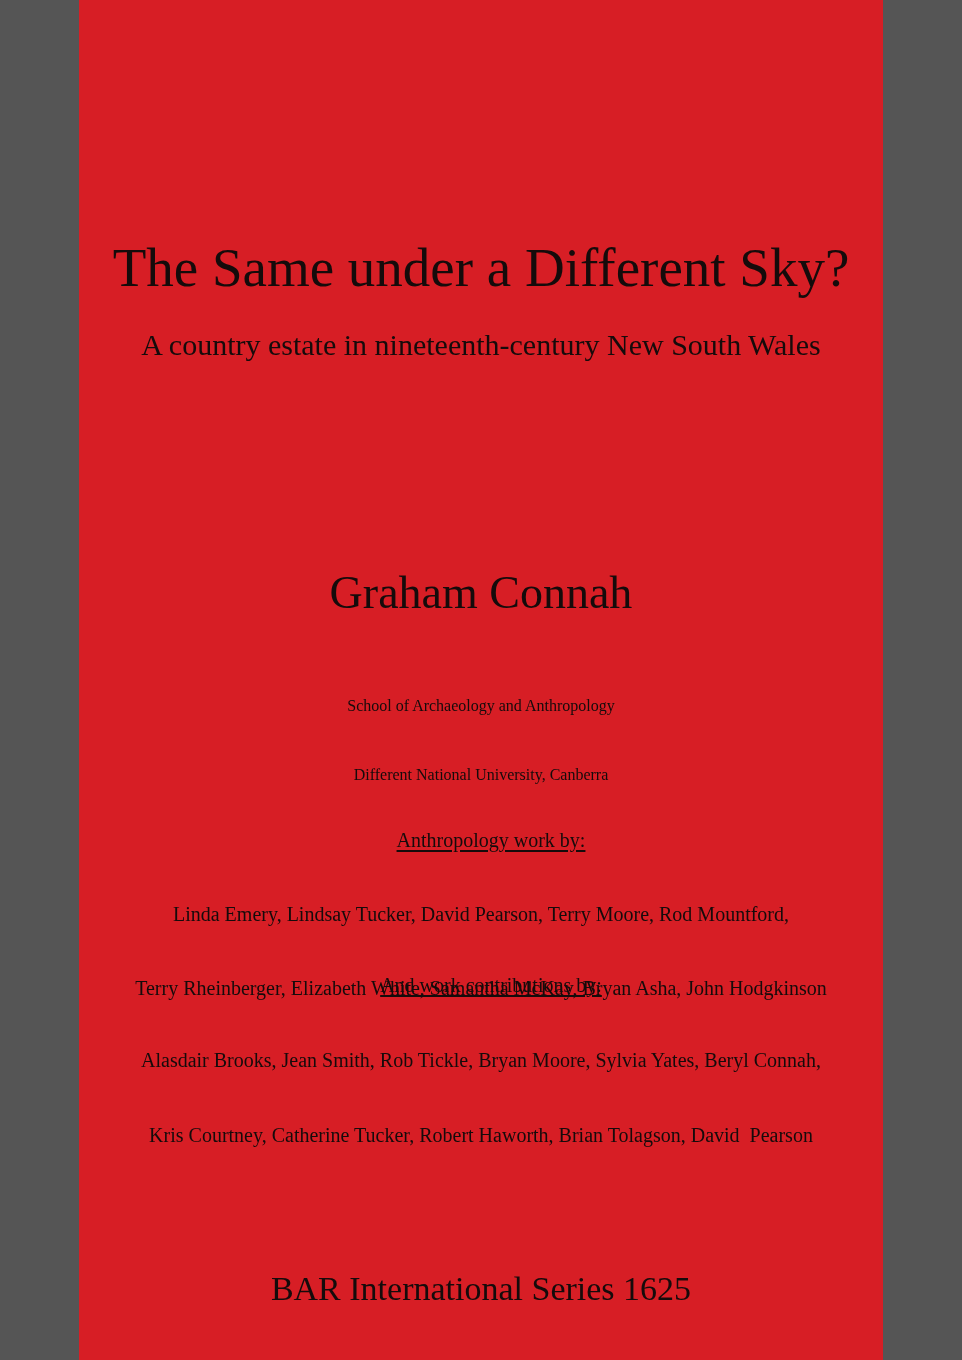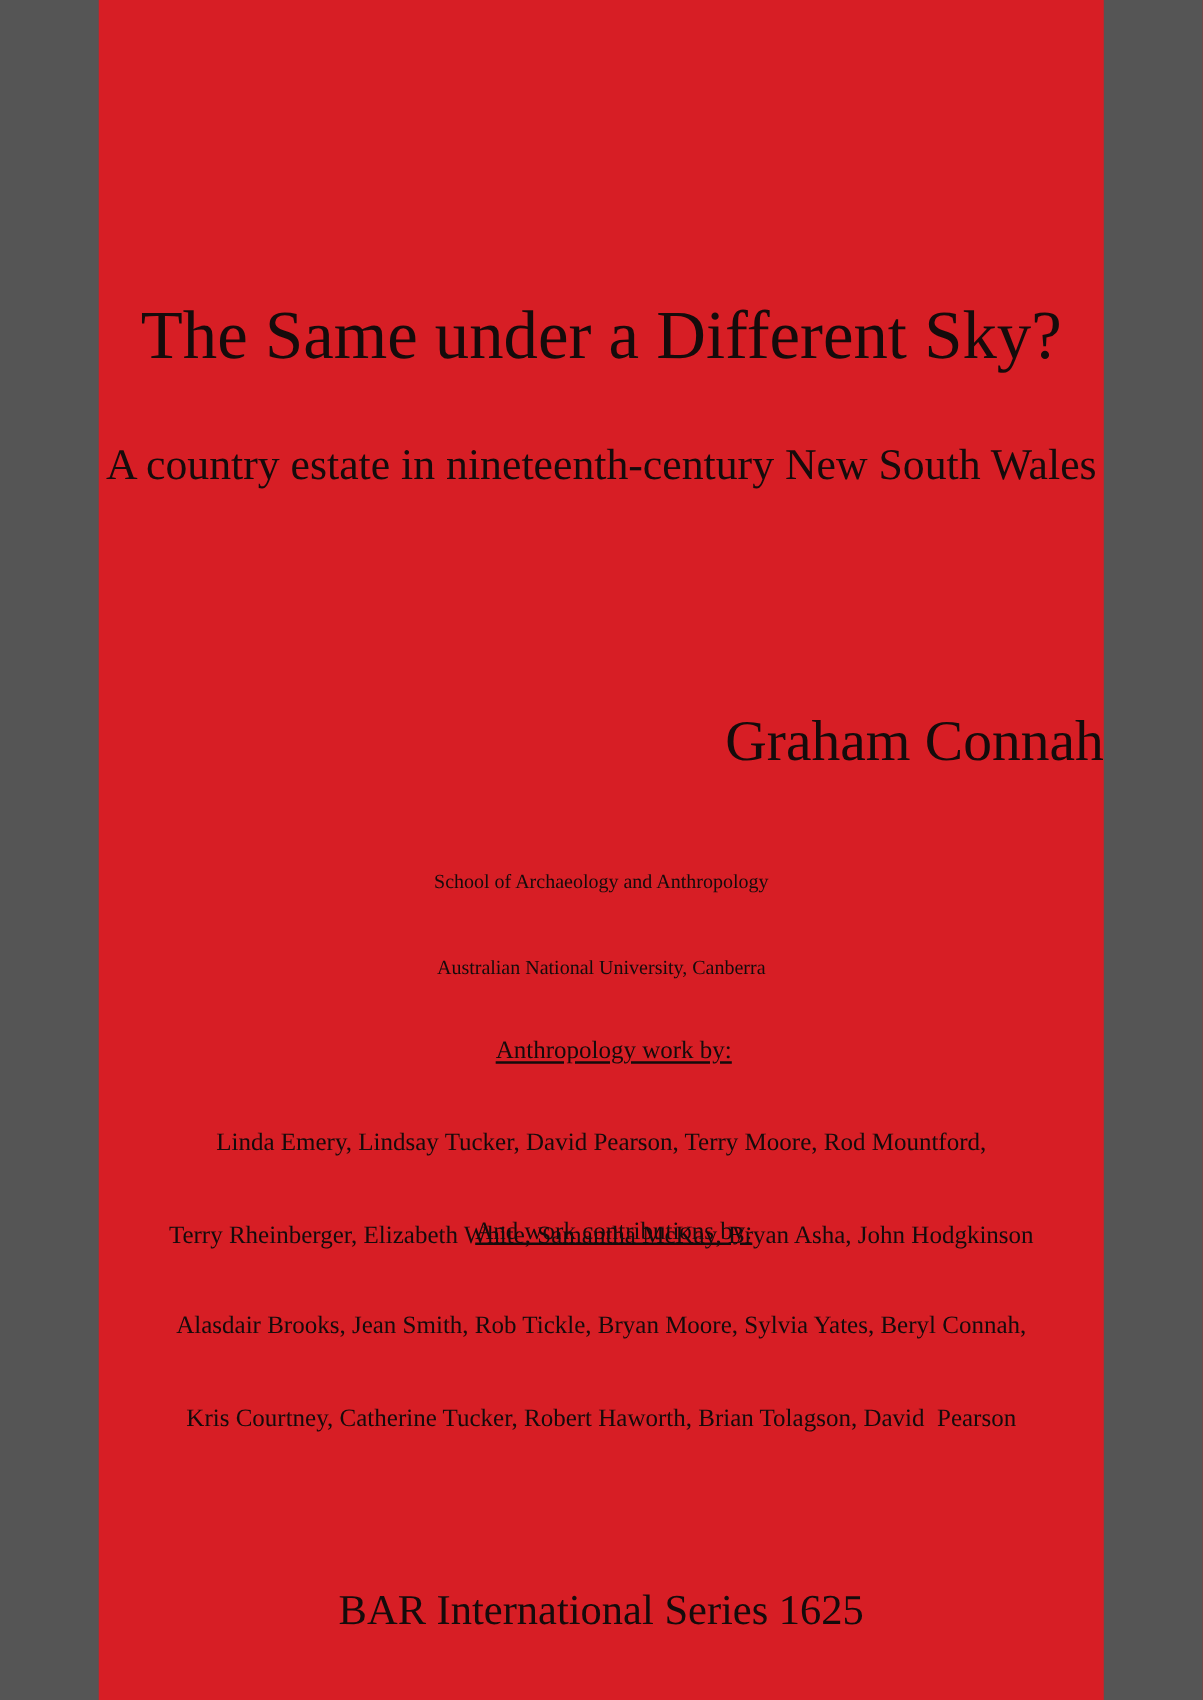--- a/index.html
+++ b/index.html
@@ -16,22 +16,22 @@
     overflow: hidden;
   }
   .tblock {
     position: absolute;
     left: 0;
     right: 0;
     text-align: center;
     white-space: pre-wrap; 
   }
   .title      { top: 236px; font-size: 55px; letter-spacing: 0px; }
-  .subtitle   { top: 352px; font-size: 35px; }
-  .author     { top: 566px; font-size: 46px; text-align: right; }
+  .subtitle   { top: 328px; font-size: 30px; }
+  .author     { top: 566px; font-size: 46px; }
   .affil      { top: 648px; font-size: 16px; line-height: 23px; }
   .heading    { font-size: 20px; }
   .heading .underlined { text-decoration: underline; text-underline-offset: 3px; }
   .inc-heading { top: 806px; }
   .inc-names   { top: 853px; font-size: 20px; line-height: 24.5px; }
   .con-heading { top: 951px; }
   .con-names   { top: 998px; font-size: 20px; line-height: 25px; }
   .series      { top: 1176px; font-size: 34px; line-height: 45px; }
 </style>
 </head>
@@ -40,21 +40,21 @@
 <div class="page" style="background: rgb(215, 30, 37); color: rgb(21, 11, 11);">
 
   <div class="tblock title">The Same under a Different Sky?</div>
 
   <div class="tblock subtitle">A country estate in nineteenth-century New South Wales</div>
 
   <div class="tblock author">Graham Connah</div>
 
   <div class="tblock affil">
     <div>School of Archaeology and Anthropology</div>
-    <div>Australian National University, Canberra</div>
+    <div>Different National University, Canberra</div>
   </div>
 
   <div class="tblock heading inc-heading">
     <span class="underlined">Anthropology work by:</span>
   </div>
 
   <div class="tblock inc-names">
     <div>Linda Emery, Lindsay Tucker, David Pearson, Terry Moore, Rod Mountford,</div>
     <div>Terry Rheinberger, Elizabeth White, Samantha McKay, Bryan Asha, John Hodgkinson</div>
   </div>

